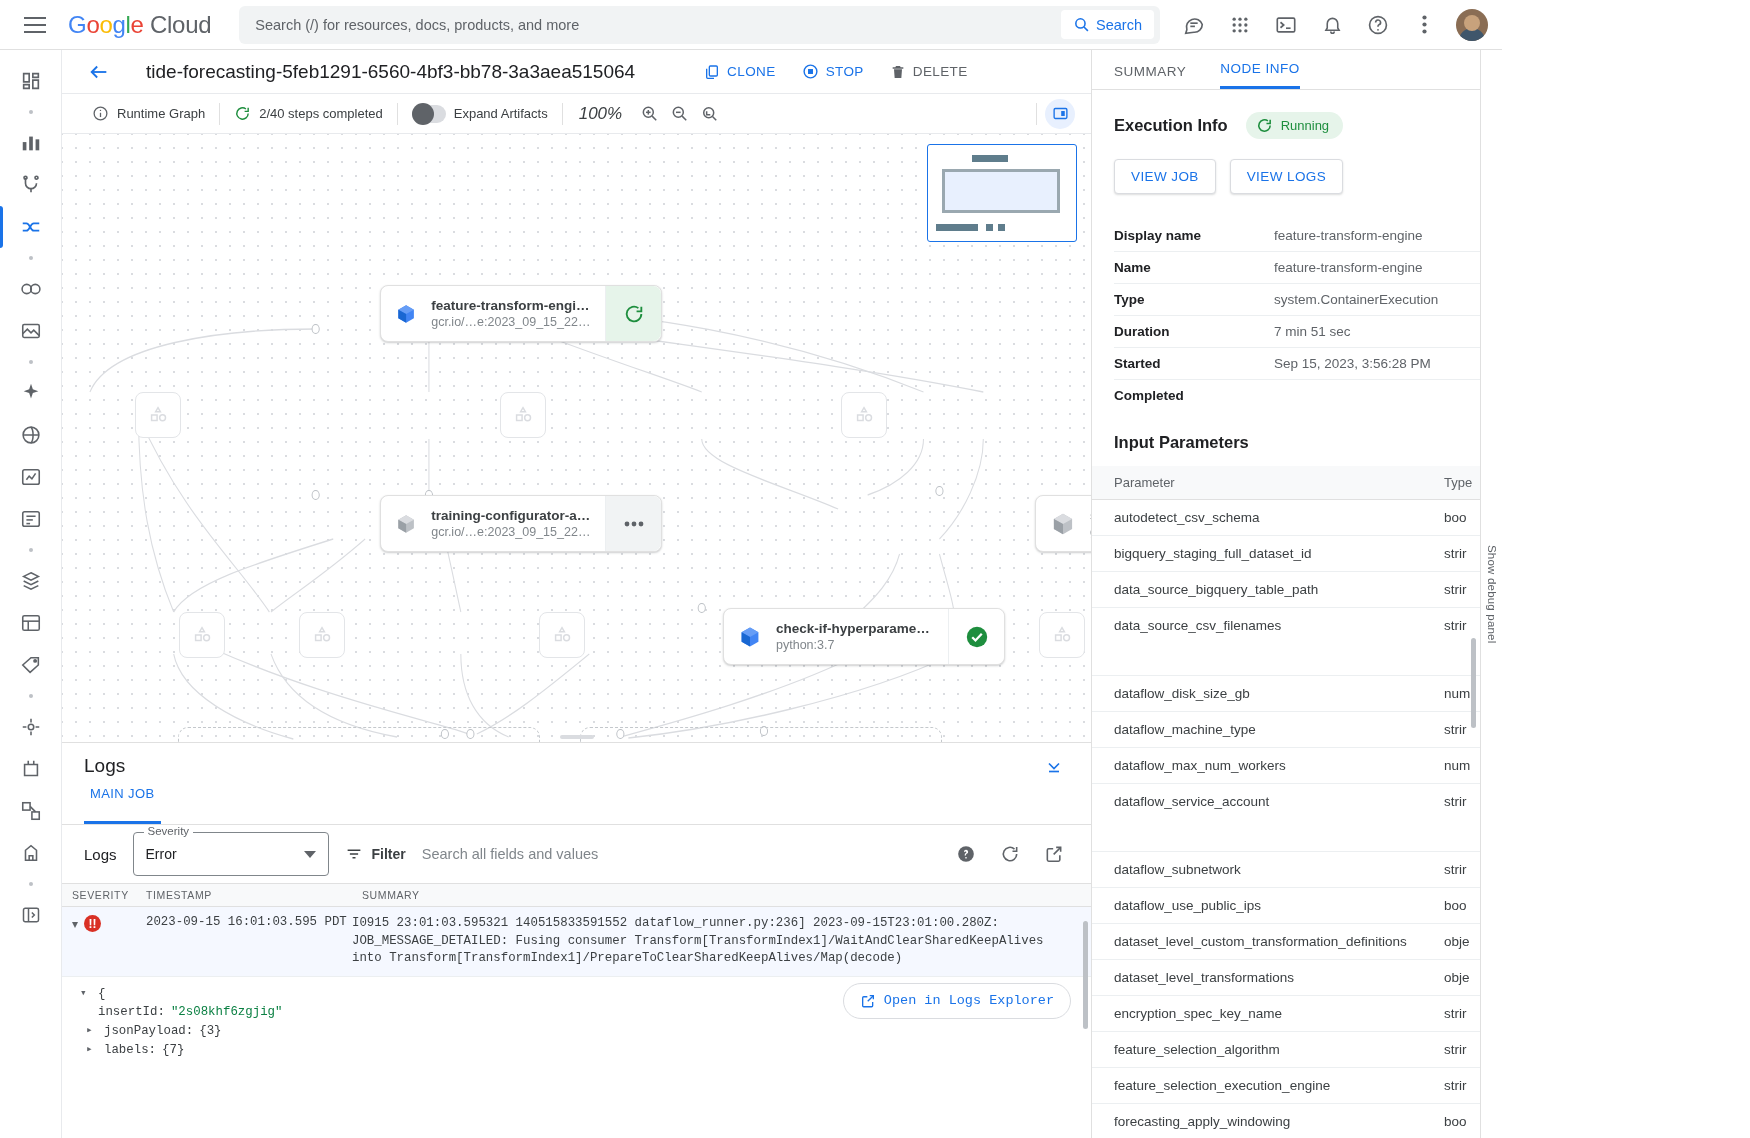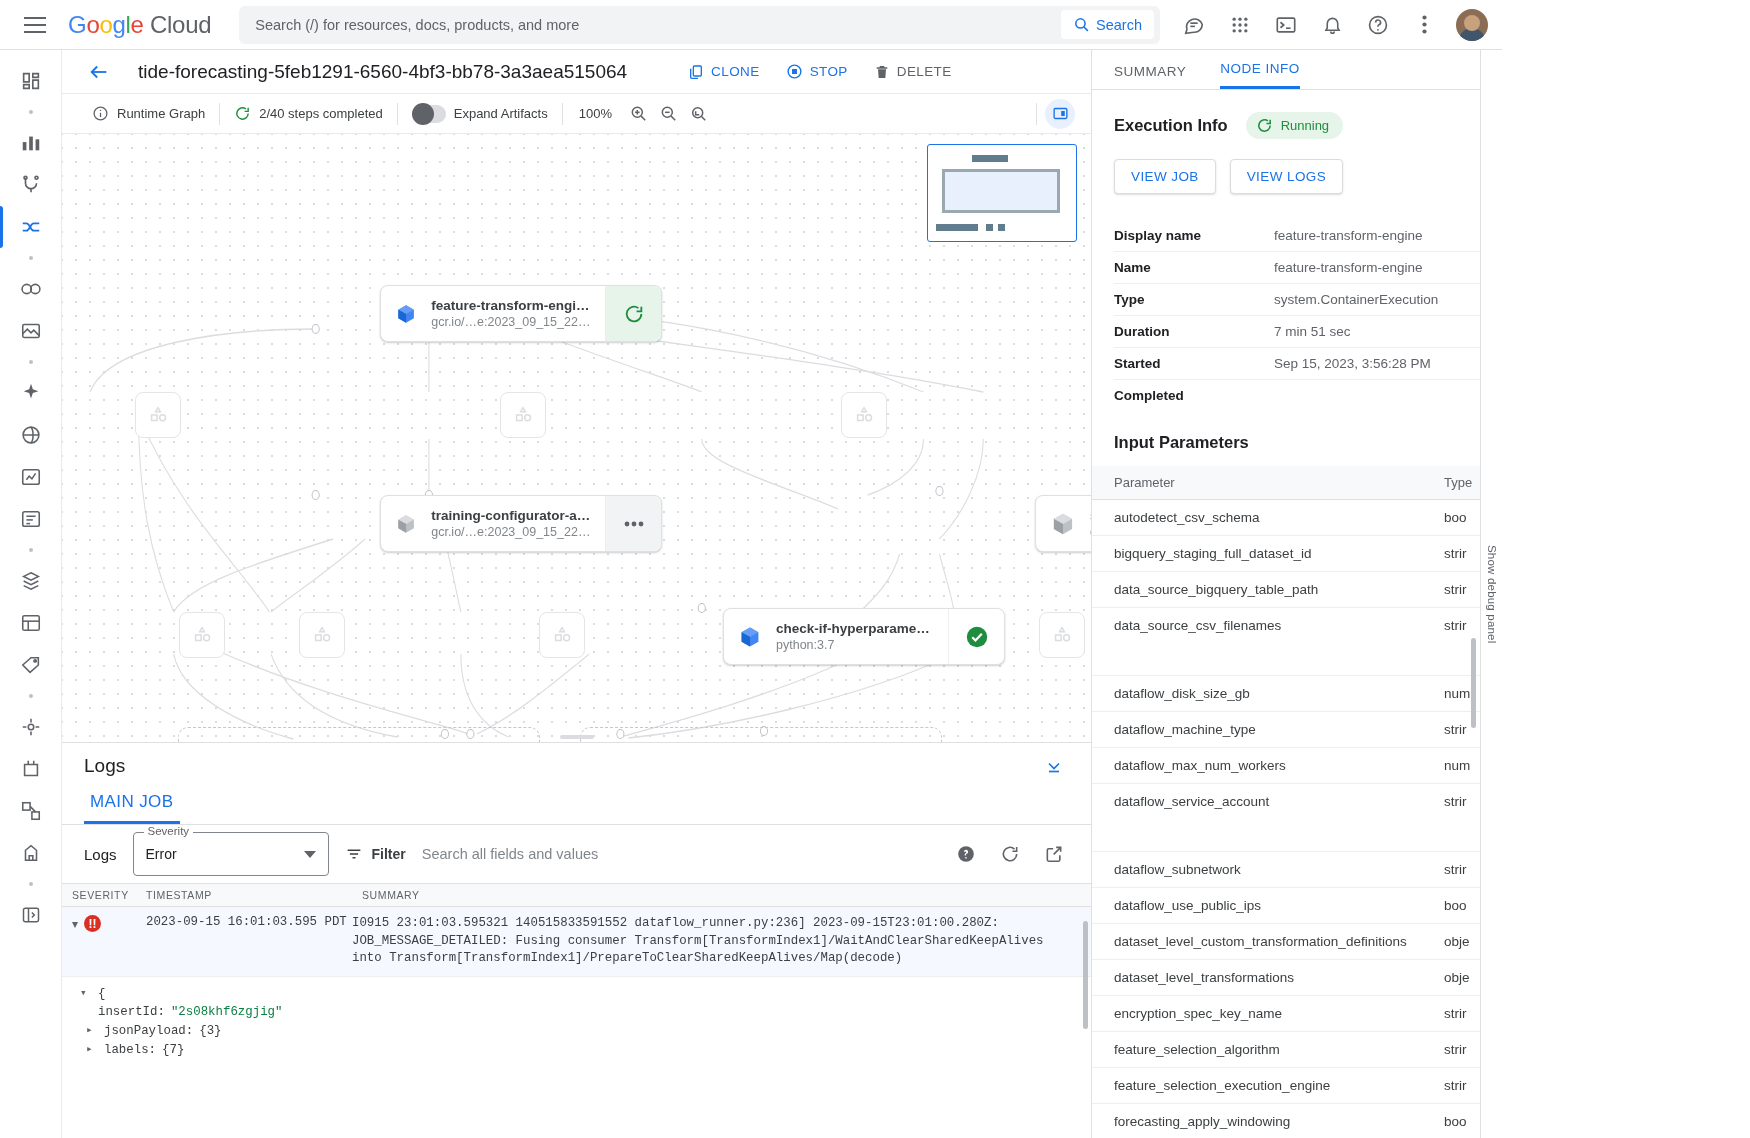--- a/index.html
+++ b/index.html
@@ -54,33 +54,33 @@
   .rail { width: 62px; min-width:62px; border-right:1px solid #e8eaed; background:#fff; display:flex; flex-direction:column; align-items:center; padding-top: 10px; gap: 0px; }
   .rail-item { width:46px; height:42px; display:flex; align-items:center; justify-content:center; cursor:pointer; border-radius:4px; color:#5f6368; position:relative; }
   .rail-item.active { color:#1a73e8; }
   .rail-item.active::before { content:""; position:absolute; left:-8px; top:0; bottom:0; width:3px; background:#1a73e8; border-radius:0 3px 3px 0; }
   .rail-dot { width:46px; height:20px; display:flex; align-items:center; justify-content:center; }
   .rail-dot i { width:4px;height:4px;border-radius:50%;background:#bdc1c6; display:block;}
 
   
   .center { flex:1; display:flex; flex-direction:column; min-width:0; border-right:1px solid #e0e0e0; }
 
-  .page-head { height: 44px; display:flex; align-items:center; padding: 0 22px 0 20px; gap: 8px; border-bottom:1px solid #e8eaed; }
+  .page-head { height: 44px; display:flex; align-items:center; padding: 0 22px 0 20px; gap: 16px; border-bottom:1px solid #e8eaed; }
   .back-arrow { color:#1a73e8; width:34px;height:34px; display:flex;align-items:center;justify-content:center;cursor:pointer;border-radius:50%; }
   .page-title { font-size: 19px; color:#202124; margin-left: 14px; white-space:nowrap; }
   .head-actions { display:flex; align-items:center; margin-left: 42px; gap: 4px; }
   .head-btn { display:flex; align-items:center; gap:7px; color:#1a73e8; font-size:13.5px; font-weight:500; letter-spacing:.4px; padding: 7px 11px; border-radius:4px; cursor:pointer; white-space:nowrap; }
   .head-btn.muted { color:#5f6368; }
 
   .graph-toolbar { height: 40px; display:flex; align-items:center; padding: 0 16px; gap: 0; border-bottom:1px solid #e8eaed; font-size:13px; color:#3c4043;text-align:right; }
   .tb-item { display:flex; align-items:center; gap:8px; padding: 0 14px; height:24px; white-space:nowrap; cursor:pointer; }
   .tb-sep { width:1px; height:22px; background:#e0e0e0; }
   .toggle { width:34px; height:18px; border-radius:10px; background:#dadce0; position:relative; cursor:pointer; }
   .toggle::after { content:""; position:absolute; left:0px; top:-2px; width:22px;height:22px;border-radius:50%; background:#5f6368; }
-  .zoom-pct { font-size:13px; color:#3c4043; padding: 0 12px 0 16px; }
+  .zoom-pct { font-size:17px; color:#3c4043; padding: 0 12px 0 16px; font-style: italic; }
   .zicon { width:30px;height:30px;display:flex;align-items:center;justify-content:center;cursor:pointer;color:#5f6368;border-radius:50%; }
   .tb-right { margin-left:auto; display:flex; align-items:center; gap:8px; }
   .panel-toggle { width:30px;height:30px;display:flex;align-items:center;justify-content:center;border-radius:50%;background:#e8f0fe;color:#1a73e8;cursor:pointer; }
 
   
   .canvas { position:relative; flex: 0 0 608px; overflow:hidden;
     background-color:#fff;
     background-image: radial-gradient(#dadce0 1px, transparent 1px);
     background-size: 14px 14px; background-position: 7px 7px;
   }
@@ -102,21 +102,21 @@
   .mm-bar { position:absolute; background:#5f7d8c; }
 
   .canvas-grip { position:absolute; left:50%; bottom:3px; transform:translateX(-50%); width:34px; height:4px; border-radius:3px; background:#dadce0; cursor:ns-resize; }
 
   
   .logs-sec { flex:1; display:flex; flex-direction:column; min-height:0; border-top:1px solid #e0e0e0; background:#fff; }
   .logs-head { height:46px; display:flex; align-items:center; padding: 0 22px; }
   .logs-head h2 { font-size:19px; font-weight:400; color:#202124; }
   .logs-collapse { margin-left:auto; color:#1a73e8; cursor:pointer; width:30px;height:30px;display:flex;align-items:center;justify-content:center; }
   .logs-tabs { height:36px; border-bottom:1px solid #e0e0e0; display:flex; align-items:flex-end; padding: 0 22px; }
-  .logs-tab { font-size:17px; font-weight:500; color:#1a73e8; letter-spacing:.4px; padding: 0 6px 9px; border-bottom:3px solid #1a73e8; cursor:pointer; }
+  .logs-tab { font-size:13px; font-weight:500; color:#1a73e8; letter-spacing:.4px; padding: 0 6px 20px; border-bottom:3px solid #1a73e8; cursor:pointer; }
 
   .logs-toolbar { height:58px; display:flex; align-items:center; padding: 0 22px; gap: 16px; }
   .logs-label { font-size:15px; color:#202124; font-weight:500; }
   .sev-select { width:196px; height:44px; border:1px solid #80868b; border-radius:4px; position:relative; display:flex; align-items:center; padding: 0 12px; cursor:pointer; }
   .sev-select .legend { position:absolute; top:-8px; left:10px; background:#fff; padding:0 4px; font-size:11.5px; color:#5f6368; }
   .sev-select .val { font-size:14px; color:#202124; }
   .sev-select .caret2 { margin-left:auto; width:0;height:0;border-left:6px solid transparent;border-right:6px solid transparent;border-top:7px solid #5f6368; }
   .filter-btn { display:flex; align-items:center; gap:9px; font-size:14px; font-weight:700; color:#3c4043; cursor:pointer; }
   .filter-input { flex:1; border:none; outline:none; font-size:14.5px; color:#3c4043; font-family:inherit; background:transparent; }
   .filter-input::placeholder { color:#80868b; }
@@ -764,20 +764,28 @@
           <div class="jrow" style="padding-left:6px;">
             <span class="jcaret">▸</span>
             <span class="jkey">jsonPayload:</span>
             <span class="jval">{3}</span>
           </div>
           <div class="jrow" style="padding-left:6px;">
             <span class="jcaret">▸</span>
             <span class="jkey">labels:</span>
             <span class="jval">{7}</span>
           </div>
+          <div class="open-explorer">
+            <svg width="16" height="16" viewBox="0 0 24 24" fill="none" stroke="#1a73e8" stroke-width="2">
+                <path d="M19 13.5V19a1.6 1.6 0 0 1-1.6 1.6H5.6A1.6 1.6 0 0 1 4 19V7.2a1.6 1.6 0 0 1 1.6-1.6H11"></path>
+                <polyline points="14.6,4 20,4 20,9.4"></polyline>
+                <line x1="20" y1="4" x2="11.6" y2="12.4"></line>
+              </svg>
+            <span>Open in Logs Explorer</span>
+          </div>
           <div class="vscroll" style="right:3px; top:-56px; height:108px;"></div>
         </div>
       </div>
     </div>
 
     <div class="right">
       <div class="right-tabs">
         <div class="rtab">SUMMARY</div>
         <div class="rtab active">NODE INFO</div>
       </div>

